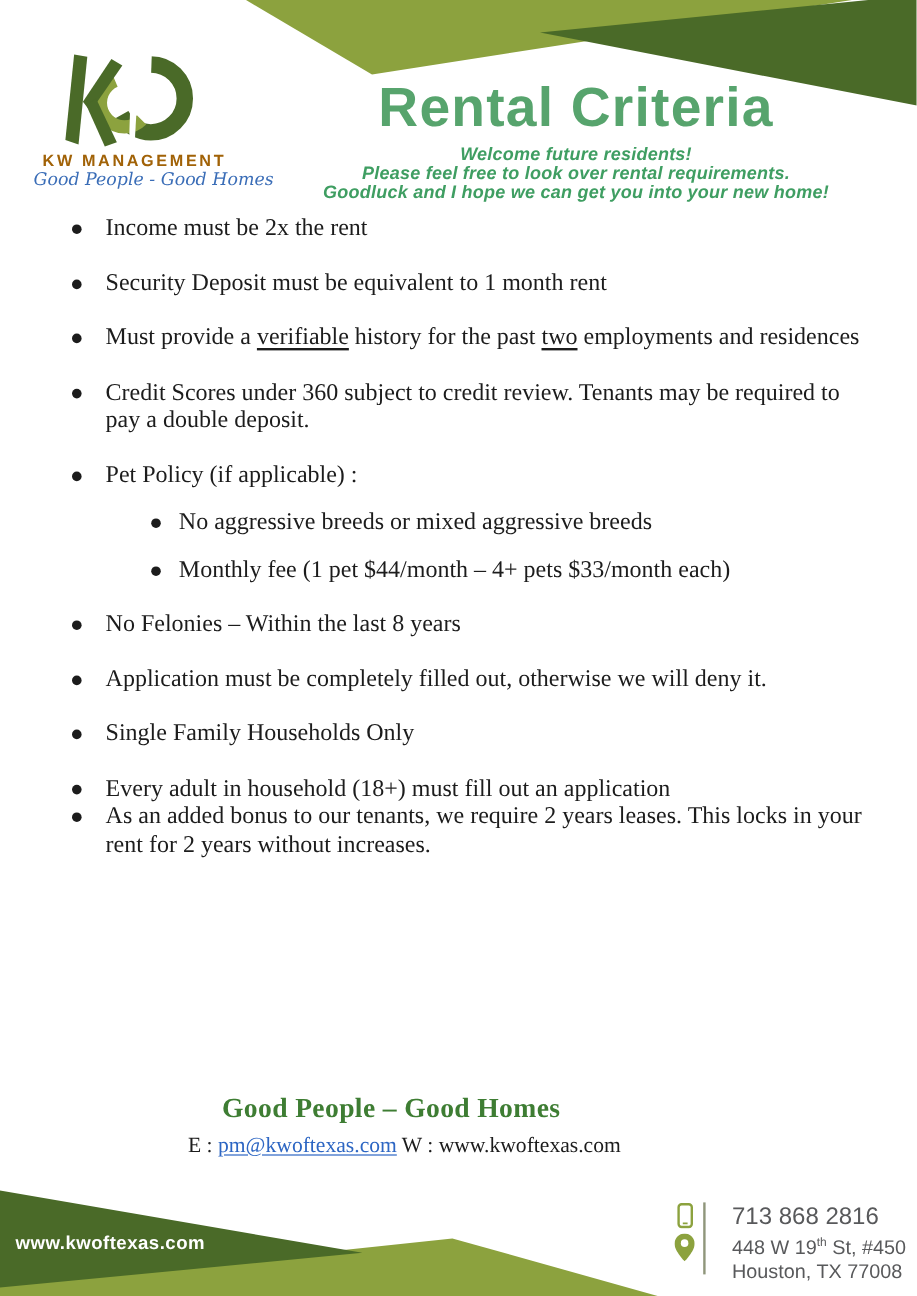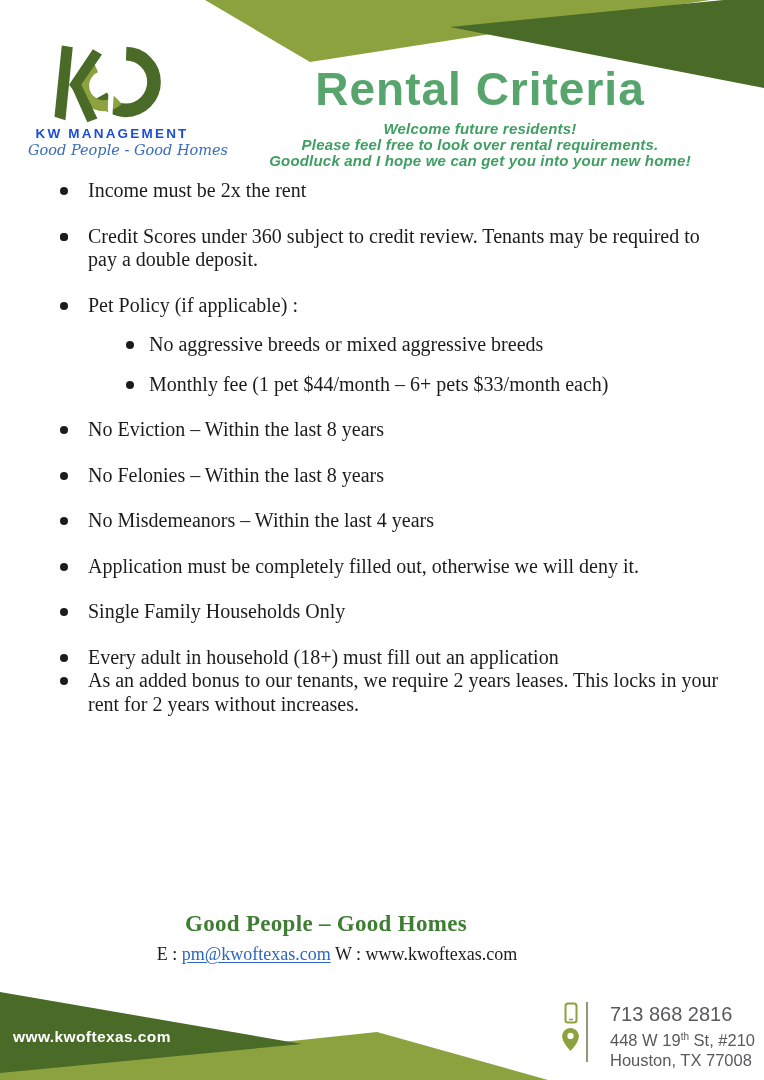--- a/index.html
+++ b/index.html
@@ -9,21 +9,21 @@
   }
   svg.decor { position:absolute; left:0; display:block; }
   .top-decor { top:0; }
   .bottom-decor { bottom:0; }
 
   
   .logo-block { position:absolute; left:28px; top:40px; width:168px; text-align:center; }
   .logo-mark { display:block; margin:0 auto; }
   .logo-brand {
     margin-top:2px; font-family:"Liberation Sans", sans-serif; font-weight:bold;
-    font-size:13.5px; letter-spacing:2.2px; color:#1d4ed8; white-space:nowrap;
+    font-size:13.5px; letter-spacing:2.2px; color:#a16207; white-space:nowrap;
   }
   .logo-tagline {
     margin-top:1px; font-family:"DejaVu Serif", serif; font-style:italic;
     font-size:14.5px; color:#3A6DB7; white-space:nowrap;
   }
   .title-block { position:absolute; left:180px; top:66px; width:600px; text-align:center; }
   .page-title {
     font-family:"Liberation Sans", sans-serif; font-weight:bold;
     font-size:46px; line-height:46px; letter-spacing:1px; color:#57A46D; white-space:nowrap;
   }
@@ -97,29 +97,28 @@
     <div class="page-title">Rental Criteria</div>
     <div class="subtitle">
       <div>Welcome future residents!</div>
       <div>Please feel free to look over rental requirements.</div>
       <div>Goodluck and I hope we can get you into your new home!</div>
     </div>
   </div>
 
   <ul class="criteria">
       <li class="item"><span class="dot"></span><span class="seg b">Income must be 2x the rent</span></li>
-      <li class="item"><span class="dot"></span></li>
+      <li class="item"><span class="dot"></span><span class="seg b">Security Deposit must be equivalent to 1 month rent</span></li>
+      <li class="item"><span class="dot"></span><span class="seg b">Must provide a </span><span class="seg b u">verifiable</span><span class="seg b"> history for the past </span><span class="seg b u">two</span><span class="seg b"> employments and residences</span></li>
       <li class="item"><span class="dot"></span><span class="seg b">Credit Scores under 360 subject to credit review. Tenants may be required to pay a double deposit.</span></li>
       <li class="item"><span class="dot"></span><span class="seg b">Pet Policy (if applicable) :</span><ul class="sublist">
           <li><span class="dot"></span><span class="seg">No aggressive breeds or mixed aggressive breeds</span></li>
-          <li><span class="dot"></span><span class="seg">Monthly fee (1 pet $44/month – 6+ pets $33/month each)</span></li>
+          <li><span class="dot"></span><span class="seg">Monthly fee (1 pet $44/month – 4+ pets $33/month each)</span></li>
         </ul></li>
-      <li class="item"><span class="dot"></span><span class="seg b">No Eviction</span><span class="seg"> – Within the last 8 years</span></li>
       <li class="item"><span class="dot"></span><span class="seg b">No Felonies</span><span class="seg"> – Within the last 8 years</span></li>
-      <li class="item"><span class="dot"></span><span class="seg b">No Misdemeanors</span><span class="seg"> – Within the last 4 years</span></li>
       <li class="item"><span class="dot"></span><span class="seg b">Application must be completely filled out, otherwise we will deny it.</span></li>
       <li class="item"><span class="dot"></span><span class="seg b">Single Family Households Only</span></li>
       <li class="item tight"><span class="dot"></span><span class="seg b">Every adult in household (18+) must fill out an application</span></li>
       <li class="item"><span class="dot"></span><span class="seg b">As an added bonus to our tenants, we require 2 years leases. This locks in your rent for 2 years without increases.</span></li>
     </ul>
 
   <div class="slogan">Good People – Good Homes</div>
   <div class="contact-line">
     <span>E : </span><a href="#">pm@kwoftexas.com</a><span> W : </span><span>www.kwoftexas.com</span>
   </div>
@@ -139,18 +138,18 @@
     </span>
     <span class="v-divider"></span>
     <span class="phone-text">713 868 2816</span>
     <span class="pin-icon-wrap">
       <svg width="17" height="23" viewBox="0 0 16 22">
         <path d="M8,0 C3.6,0 0,3.6 0,8 C0,14 8,22 8,22 C8,22 16,14 16,8 C16,3.6 12.4,0 8,0 Z" fill="#8CA23E"></path>
         <circle cx="8" cy="7.6" r="3" fill="#ffffff"></circle>
       </svg>
     </span>
     <span class="address-text">
-      <span><span>448 W 19</span><sup>th</sup><span> St, #210</span></span><br>
+      <span><span>448 W 19</span><sup>th</sup><span> St, #450</span></span><br>
       <span>Houston, TX 77008</span>
     </span>
   </div>
 
 </div>
 
 </body></html>

